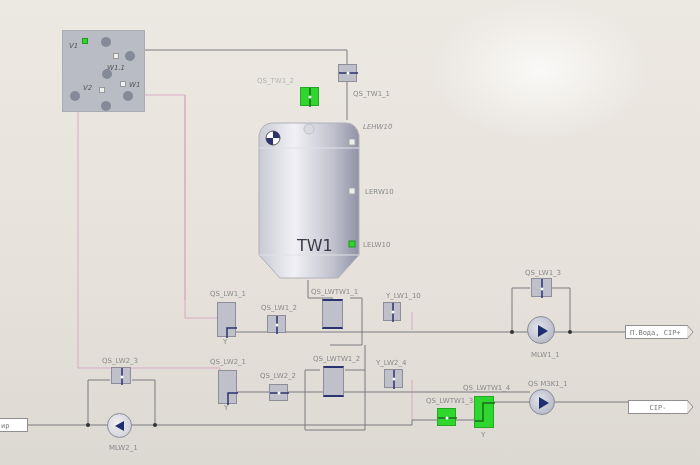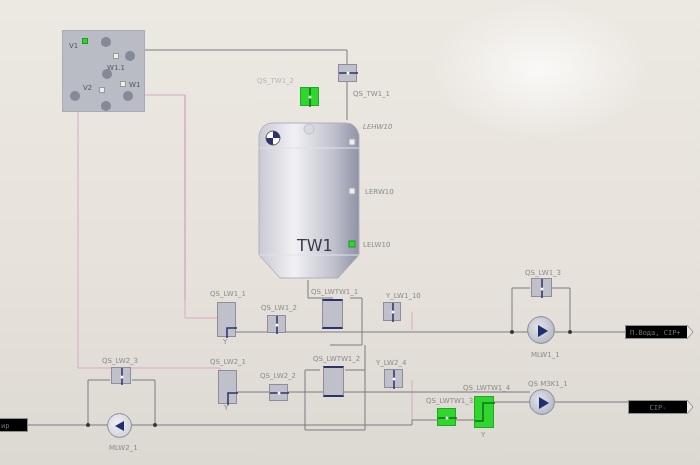--- a/index.html
+++ b/index.html
@@ -4,22 +4,22 @@
 <style>
   html,body{margin:0;padding:0;}
   body{width:700px;height:465px;overflow:hidden;background:#e9e5df;font-family:"DejaVu Sans",sans-serif;position:relative;}
   .screen{position:absolute;left:0;top:0;width:700px;height:465px;background:linear-gradient(180deg,#ece8e2 0%,#e6e2db 60%,#dcd9d2 100%);}
   .glare{position:absolute;left:430px;top:0;width:220px;height:140px;background:radial-gradient(ellipse at center,rgba(255,255,255,0.75) 0%,rgba(255,255,255,0) 70%);pointer-events:none;}
   svg{position:absolute;left:0;top:0;}
   .lbl{position:absolute;font-size:7px;color:#8a8a8a;white-space:nowrap;font-family:"DejaVu Sans",sans-serif;}
   .tank-label{position:absolute;font-size:16px;color:#3a3a48;font-family:"DejaVu Sans",sans-serif;}
   .valve{position:absolute;background:#bfc0c9;border:1px solid #8d8e99;box-sizing:border-box;}
   .valve.green{background:#2ed62e;border-color:#24a824;}
-  .tag{position:absolute;height:14px;border:1px solid #8f8f8f;border-right:none;background:#000000;font-family:"DejaVu Sans Mono",monospace;font-size:7px;color:#777;line-height:14px;padding-left:4px;box-sizing:border-box;}
-  .panel{position:absolute;left:62px;top:30px;width:83px;height:82px;background:#b9bcc4;border:1px solid #a9acb4;box-sizing:border-box;}
+  .tag{position:absolute;height:14px;border:1px solid #8f8f8f;border-right:none;background:#ffffff;font-family:"DejaVu Sans Mono",monospace;font-size:7px;color:#777;line-height:14px;padding-left:4px;box-sizing:border-box;}
+  .panel{position:absolute;left:62px;top:30px;width:83px;height:82px;background:#b9bcc4;border:1px solid #a9acb4;box-sizing:border-box;font-style:italic;}
   .pdot{position:absolute;width:10px;height:10px;border-radius:50%;background:#858a98;}
   .psq{position:absolute;width:6px;height:6px;background:#eeeeee;border:1px solid #999;box-sizing:border-box;}
   .plbl{position:absolute;font-size:7px;color:#555;}
 </style>
 </head>
 <body>
 
 <div class="screen"></div>
 <div class="glare"></div>
 

